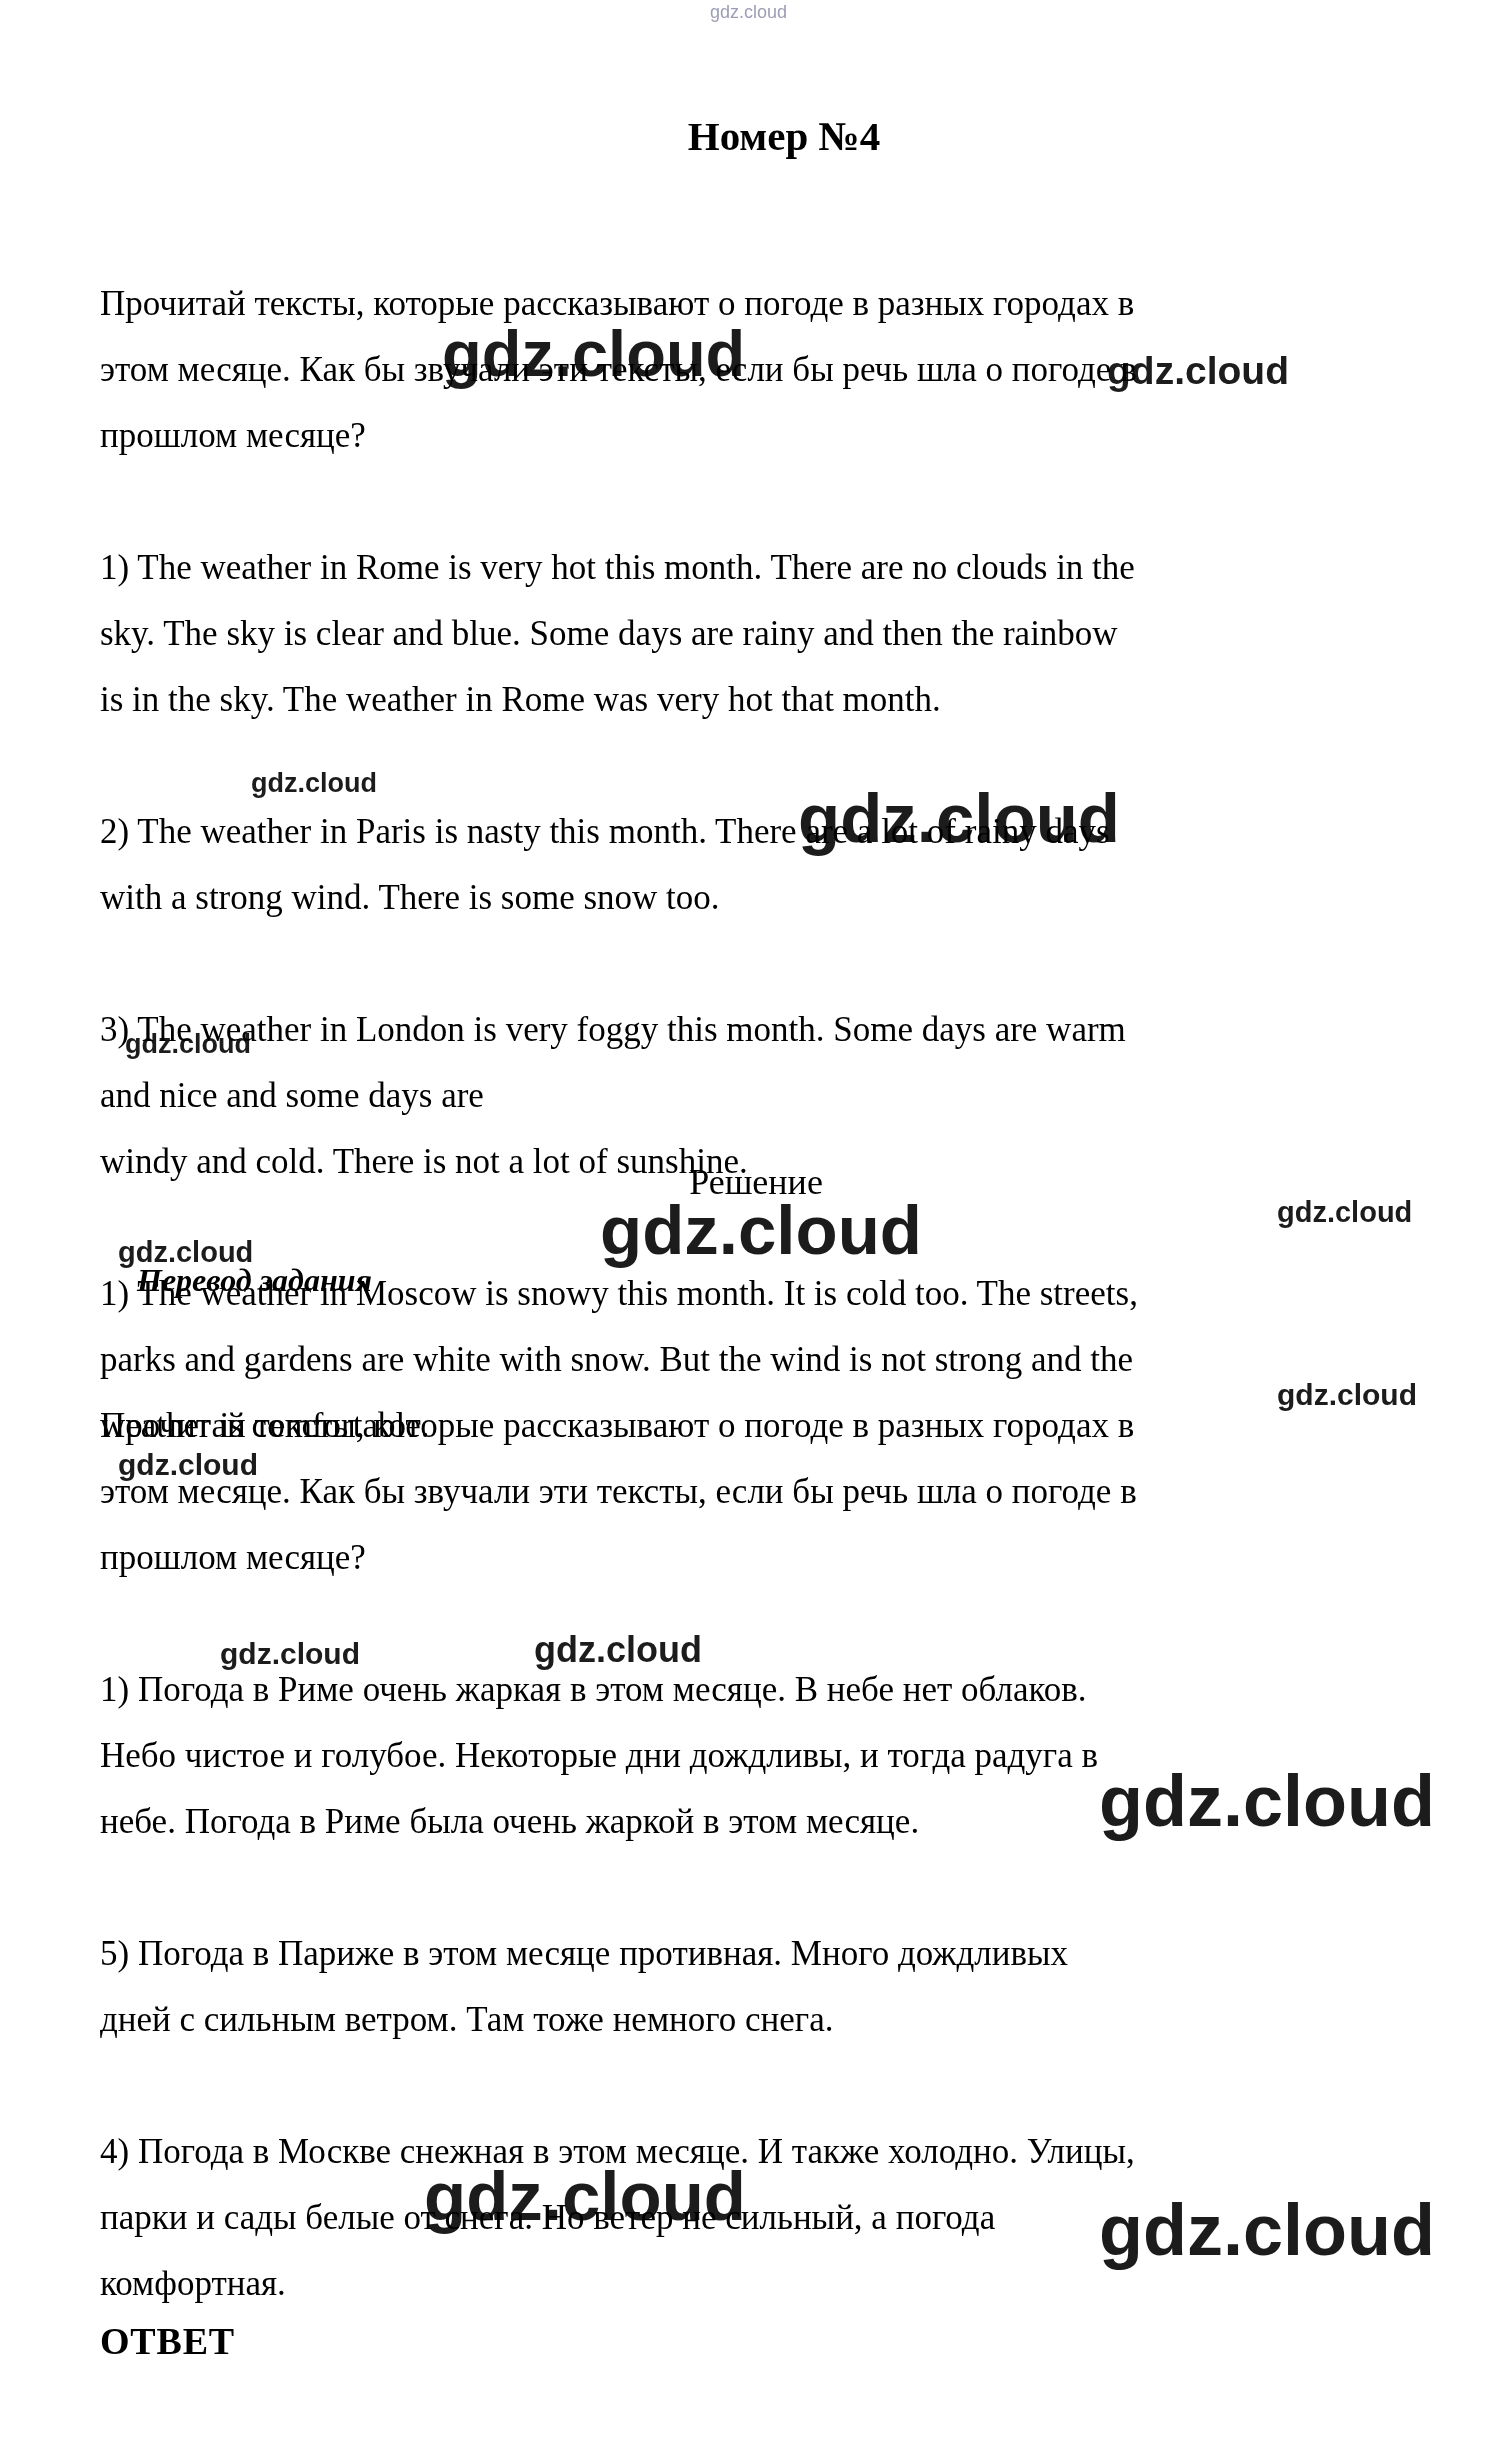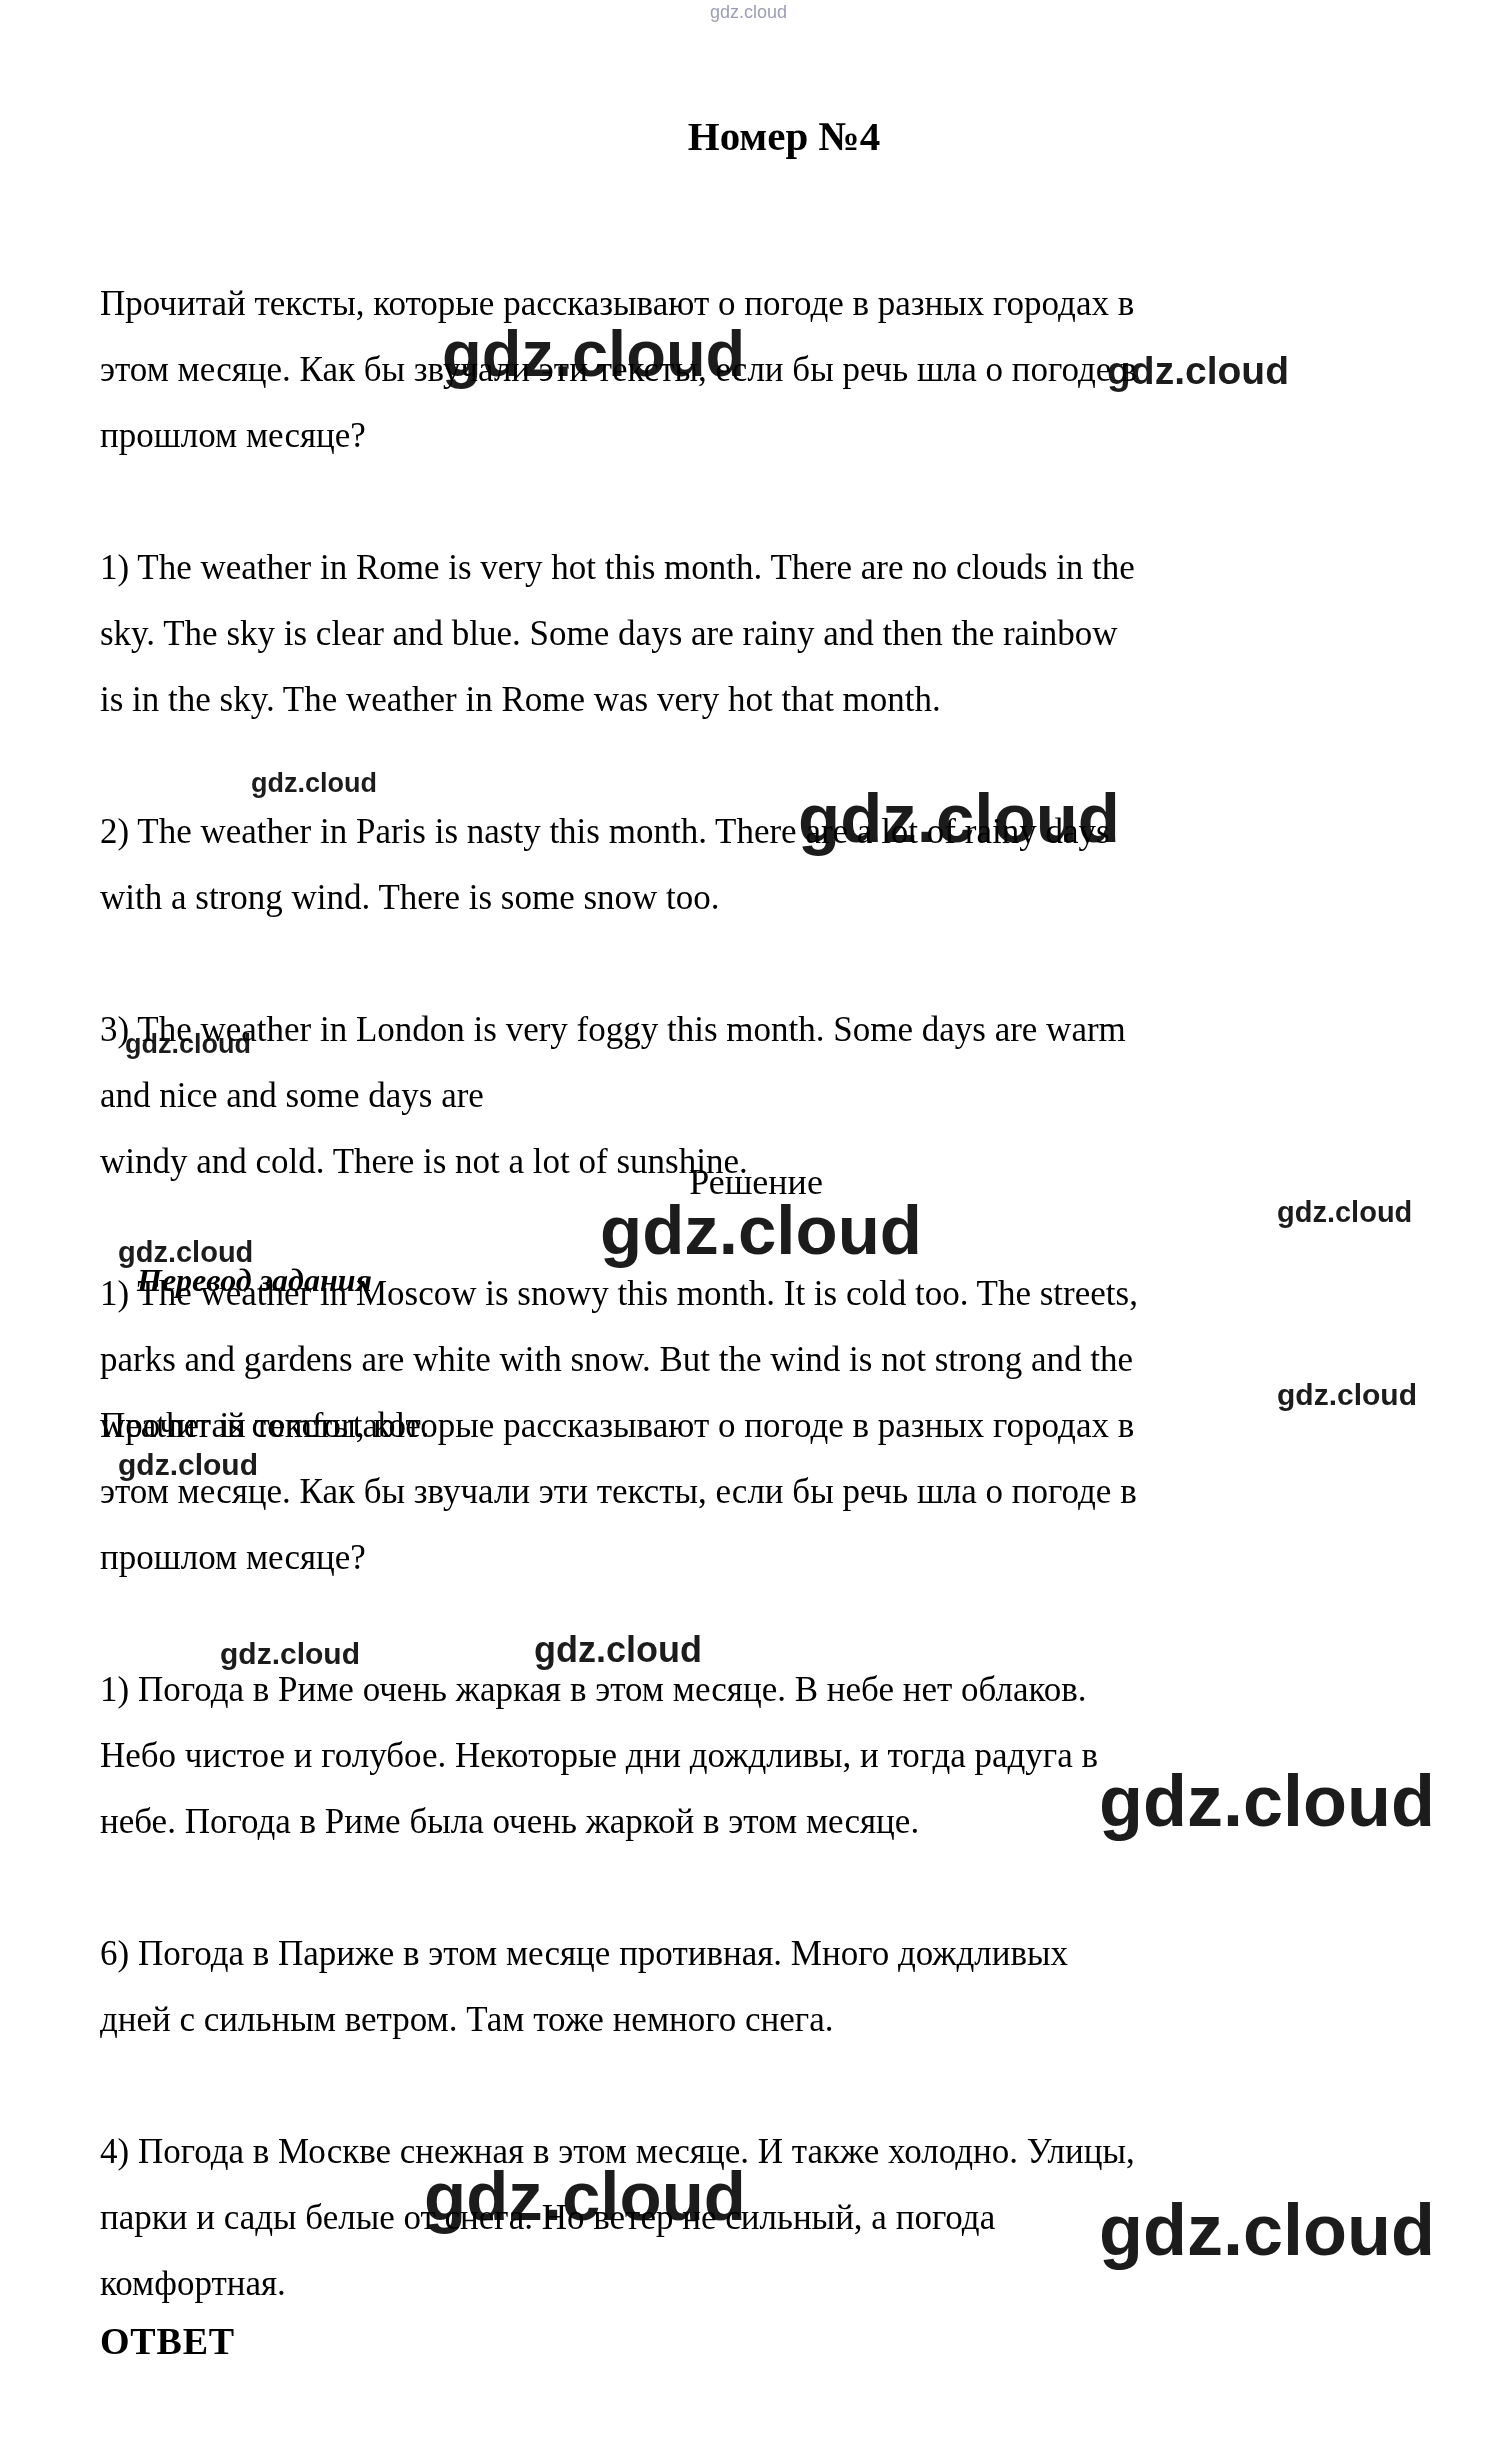--- a/index.html
+++ b/index.html
@@ -132,21 +132,21 @@
 
   <div class="translation-heading">Перевод задания</div>
 
   <div class="text-block solution-block">
     <p>Прочитай тексты, которые рассказывают о погоде в разных городах в
 этом месяце. Как бы звучали эти тексты, если бы речь шла о погоде в
 прошлом месяце?</p>
     <p>1) Погода в Риме очень жаркая в этом месяце. В небе нет облаков.
 Небо чистое и голубое. Некоторые дни дождливы, и тогда радуга в
 небе. Погода в Риме была очень жаркой в этом месяце.</p>
-    <p>6) Погода в Париже в этом месяце противная. Много дождливых
+    <p>5) Погода в Париже в этом месяце противная. Много дождливых
 дней с сильным ветром. Там тоже немного снега.</p>
     <p>4) Погода в Москве снежная в этом месяце. И также холодно. Улицы,
 парки и сады белые от снега. Но ветер не сильный, а погода
 комфортная.</p>
   </div>
 
   <div class="answer-heading">ОТВЕТ</div>
 
 </div>
 

